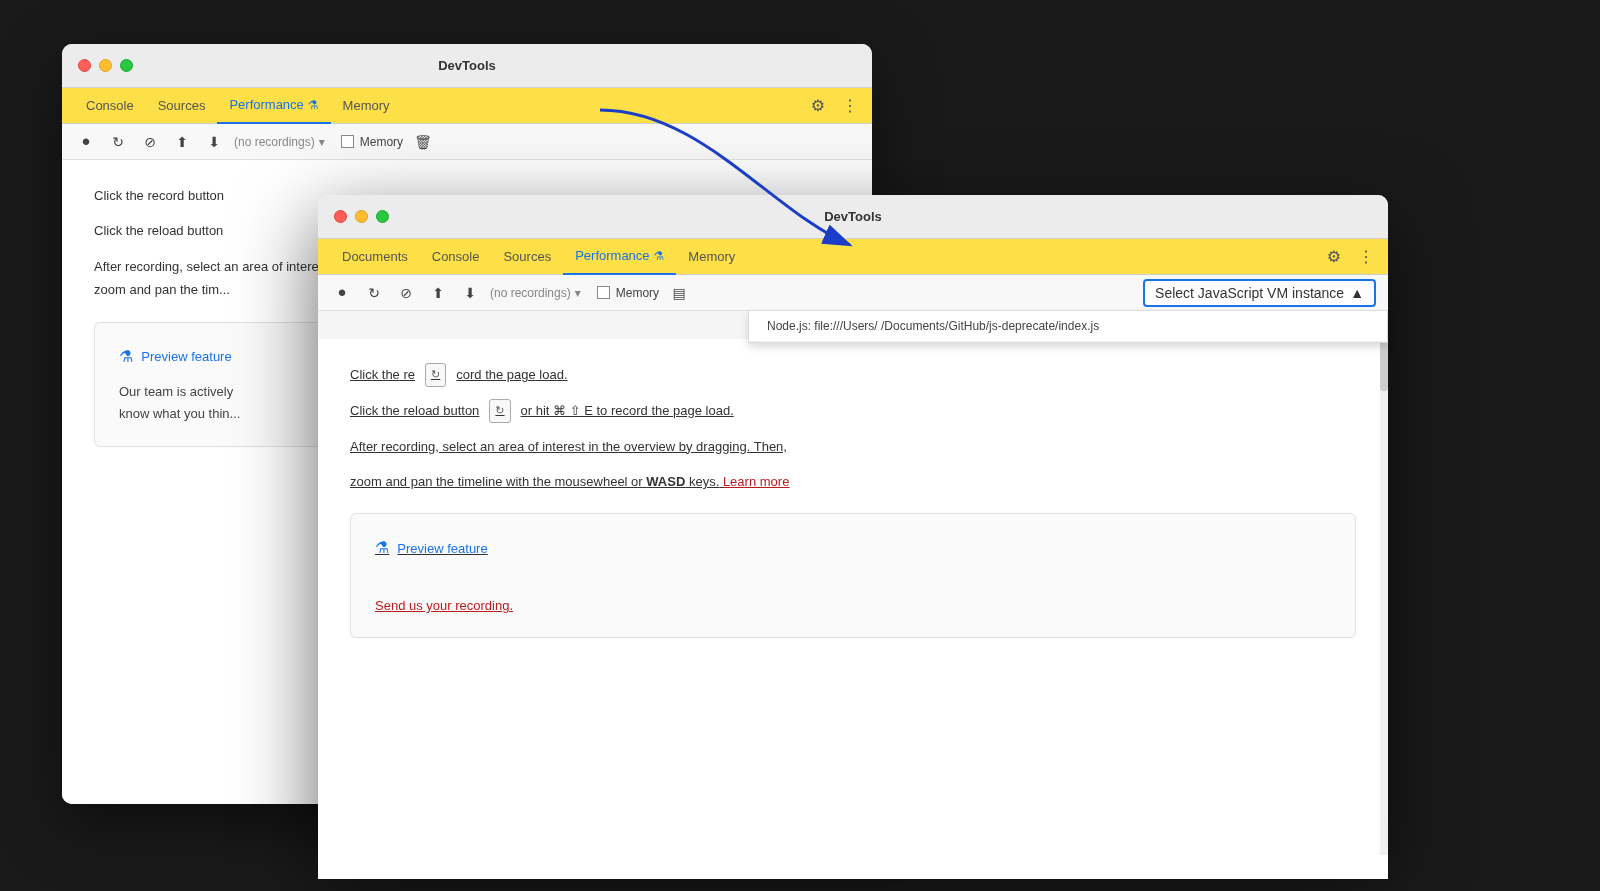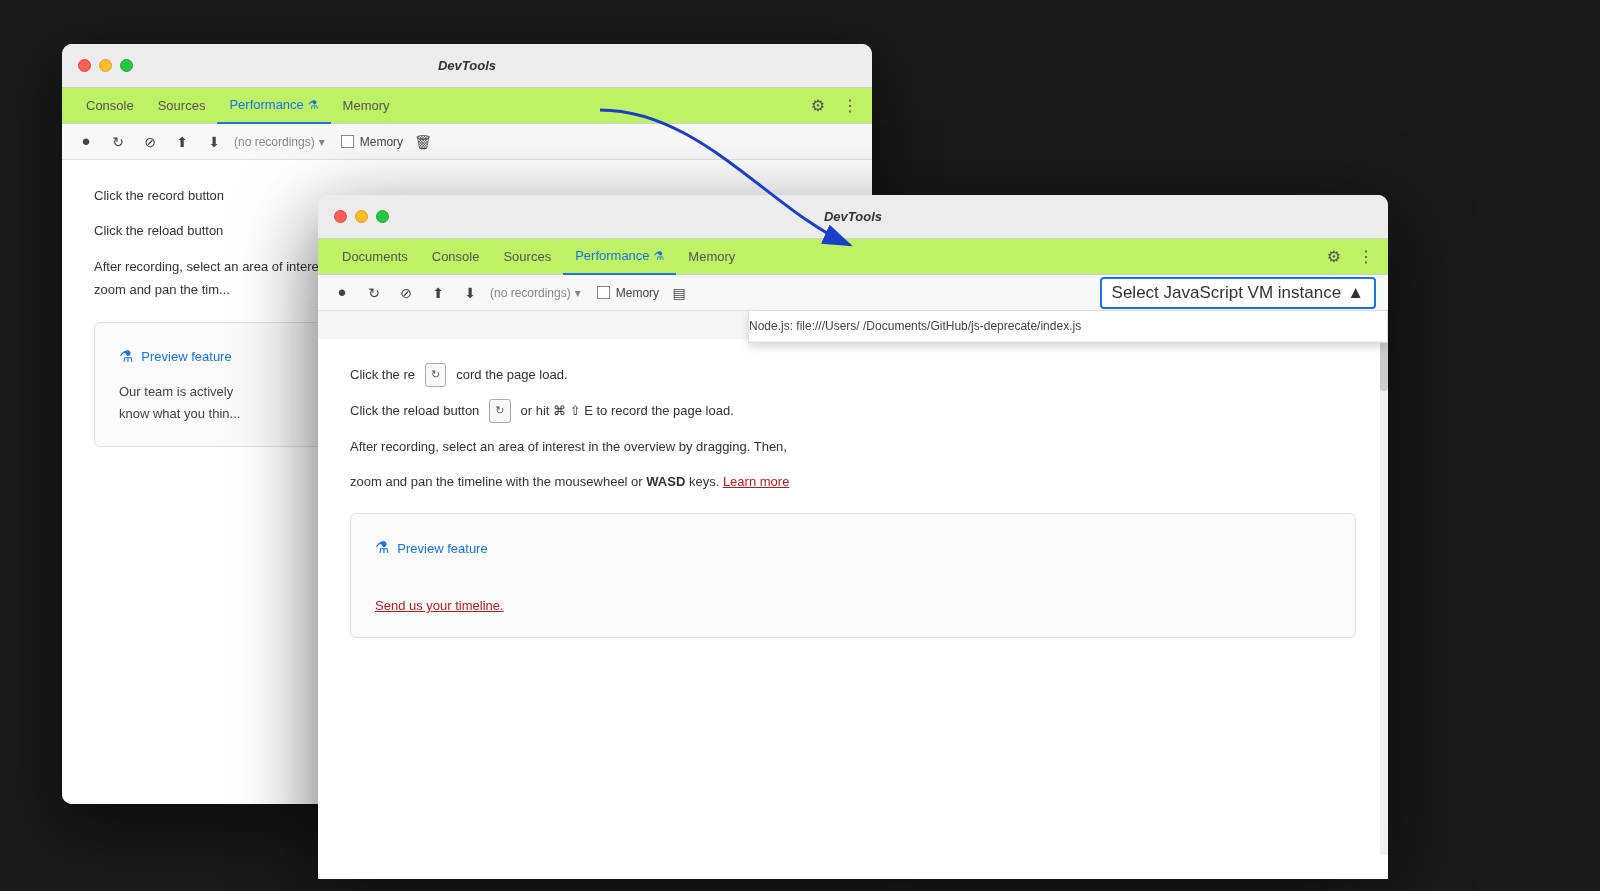--- a/index.html
+++ b/index.html
@@ -26,21 +26,20 @@
     }
 
     .window-titlebar {
       height: 44px;
       background: #ececec;
       display: flex;
       align-items: center;
       padding: 13px 16px;
       border-bottom: 1px solid #d0d0d0;
       position: relative;
-      font-style: italic;
     }
 
     .traffic-lights {
       display: flex;
       gap: 8px;
       align-items: center;
     }
 
     .traffic-light {
       width: 13px;
@@ -56,21 +55,21 @@
       left: 50%;
       transform: translateX(-50%);
       font-size: 13px;
       font-weight: 600;
       color: #333;
     }
 
     .devtools-tabs {
       display: flex;
       align-items: center;
-      background: #bef264;
+      background: #fde047;
       border-bottom: 1px solid #d0d0d0;
       padding: 0 12px;
       height: 36px;
     }
 
     .devtools-tab {
       font-size: 13px;
       color: #555;
       padding: 0 12px;
       height: 36px;
@@ -221,21 +220,21 @@
       position: absolute;
       top: 80px;
       left: 350px;
       width: 600px;
       height: 220px;
       pointer-events: none;
       z-index: 10;
     }
 
     .vm-dropdown-item {
-      padding: 8px 0;
+      padding: 8px 18px;
       font-size: 12px;
       color: #444;
       cursor: pointer;
       border-bottom: 1px solid #f0f0f0;
     }
 
     
     .toolbar-right {
       margin-left: auto;
       display: flex;
@@ -244,21 +243,21 @@
       position: relative;
     }
 
     .vm-select-btn {
       display: flex;
       align-items: center;
       gap: 6px;
       border: 2px solid #1a73e8;
       border-radius: 4px;
       padding: 4px 10px;
-      font-size: 17px;
+      font-size: 14px;
       color: #333;
       background: white;
       cursor: pointer;
       white-space: nowrap;
     }
 
     .inline-kbd {
       display: inline-flex;
       align-items: center;
       justify-content: center;
@@ -445,21 +444,21 @@
       </div>
     </div>
   </div>
 
   <div style="position:relative; z-index:30;">
     <div style="position:absolute; top:0; right:0; width:640px; background:white; border:1px solid #ddd; border-top:none; box-shadow:0 4px 8px rgba(0,0,0,0.15);">
       <div class="vm-dropdown-item">Node.js: file:///Users/         /Documents/GitHub/js-deprecate/index.js</div>
     </div>
   </div>
 
-  <div class="content-area" style="margin-top:28px;">
+  <div class="content-area" style="margin-top:28px;text-decoration:underline;">
     <p style="display:flex;align-items:center;gap:8px;">
       <span>Click the re</span>
       <span class="inline-kbd">↻</span>
       <span>cord the page load.</span>
     </p>
     <p style="display:flex;align-items:center;gap:8px;">
       <span>Click the reload button</span>
       <span class="inline-kbd">↻</span>
       <span>or hit ⌘ ⇧ E to record the page load.</span>
     </p>
@@ -473,21 +472,21 @@
       <a href="#" class="learn-more">Learn more</a>
     </p>
 
     <div class="preview-box">
       <div class="preview-title">
         <span class="preview-icon">⚗</span>
         <span>Preview feature</span>
       </div>
       <div class="preview-text">
         <br>
-        <a href="#" class="learn-more">Send us your timeline.</a>
+        <a href="#" class="learn-more">Send us your recording.</a>
       </div>
     </div>
   </div>
 
   <div class="scrollbar-area">
     <div class="scrollbar-thumb"></div>
   </div>
 </div>
 
 </body></html>

